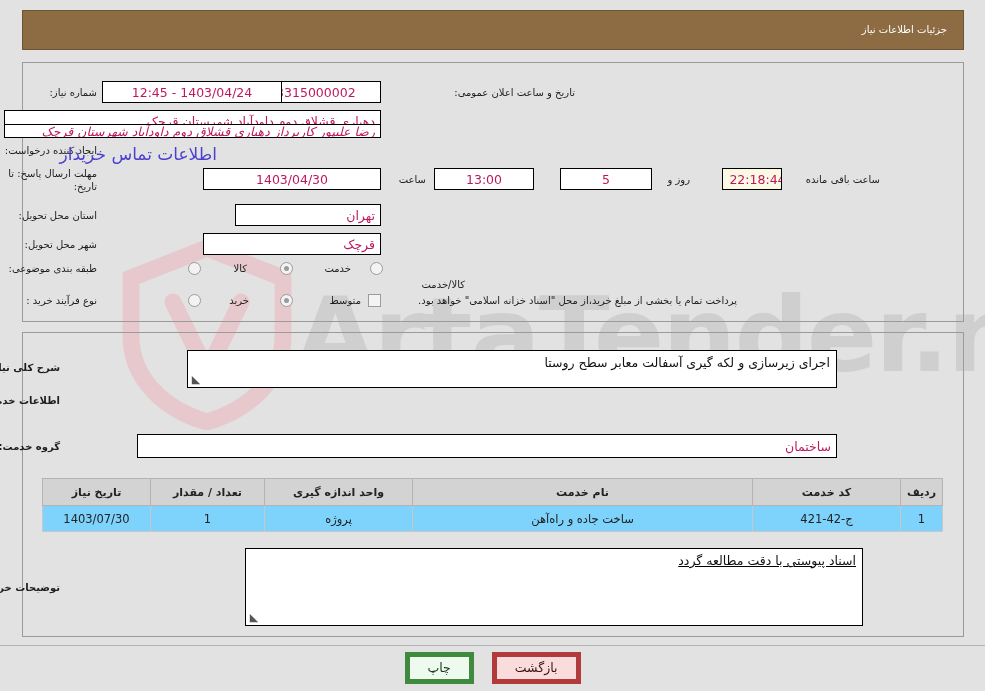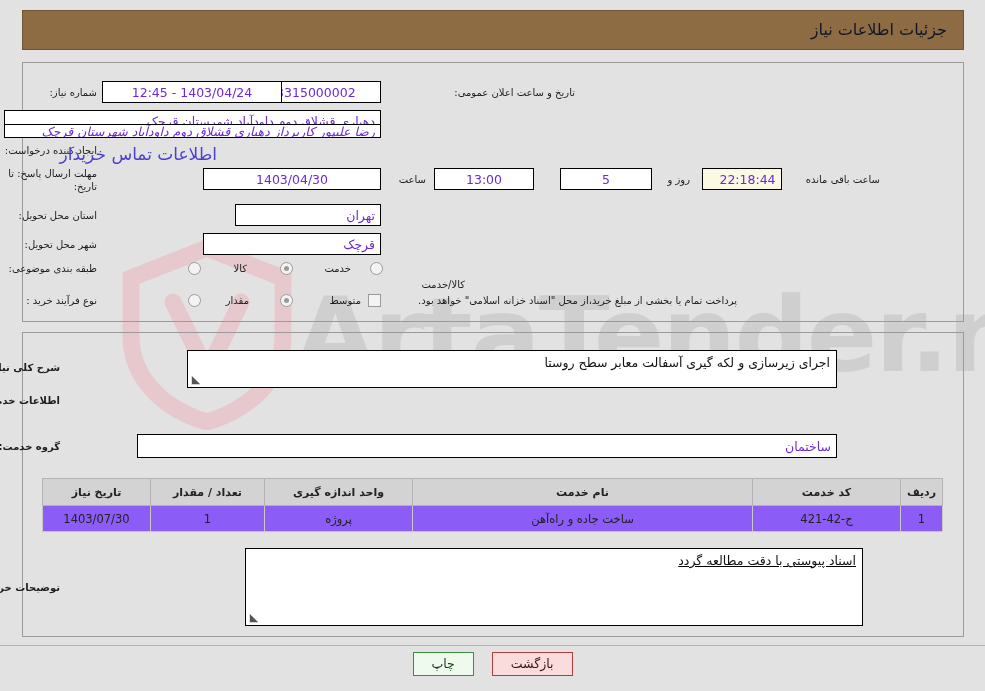--- a/index.html
+++ b/index.html
@@ -50,22 +50,22 @@
     left: 22px; top: 10px;
     width: 942px; height: 40px;
     background: #8d6c43;
     border: 1px solid #6f5432;
     z-index: 5;
     display: flex; align-items: center;
     justify-content: flex-start;
     padding: 0 16px;
   }
   .titlebar .t {
-    color: #0f172a;
-    font-size: 16px;
+    color: #ffffff;
+    font-size: 10px;
     line-height: 1;
   }
 
   
   .panel {
     position: absolute;
     background: transparent;
     border: 1px solid #9a9a9a;
     z-index: 4;
   }
@@ -90,21 +90,21 @@
     text-align: right;
   }
   .lbl.b { font-weight: bold; }
   .lbl.two { line-height: 1.25; white-space: normal; }
 
   .fld {
     position: absolute;
     background: #ffffff;
     border: 1px solid #000000;
     font-size: 12.5px;
-    color: #6d28d9;
+    color: #be185d;
     padding: 0 5px;
     display: flex;
     align-items: center;
     z-index: 6;
     font-family: "DejaVu Sans", "Liberation Sans", sans-serif;
     overflow: hidden;
   }
   .fld.ctr { justify-content: center; }
   .fld.rt  { justify-content: flex-start; margin-left: 16px; }
   .fld.hl  { background: #fbf8e3; }
@@ -186,21 +186,21 @@
     background: #d3d3d3;
     border: 1px solid #b3b3b3;
     height: 27px;
     font-size: 11px;
     font-weight: bold;
     color: #222;
     text-align: center;
     padding: 0 3px;
   }
   .tbl td {
-    background: #8b5cf6;
+    background: #7dd3fc;
     border: 1px solid #c8c8c8;
     height: 26px;
     font-size: 11.5px;
     color: #222;
     text-align: center;
     padding: 0 3px;
   }
 
   
   .btns {
@@ -209,21 +209,21 @@
     width: 985px;
     display: flex;
     flex-direction: row-reverse;
     justify-content: center;
     gap: 18px;
     z-index: 6;
   }
   .btn {
     font-size: 12.5px;
     padding: 3px 18px 4px 18px;
-    border: 1px solid #a16207;
+    border: 5px solid #a16207;
     cursor: pointer;
     font-family: "DejaVu Sans", "Liberation Sans", sans-serif;
     line-height: 1.2;
   }
   .btn.print  { background: #eefaee; border-color: #3f8a3f; color: #143d14; }
   .btn.back   { background: #fadcdc; border-color: #b33a3a; color: #3d1414; }
 </style>
 </head>
 <body>
 
@@ -257,40 +257,40 @@
   <div class="lbl" style="right:888px; top:146px;">ایجاد کننده درخواست:</div>
   <div class="fld rt" style="right:604px; top:124px; width:377px; height:14px;font-style:italic;">رضا علیپور کاربرداز دهیاری قشلاق دوم داودآباد شهرستان قرچک</div>
   <div class="link" style="right:768px; top:146px;">اطلاعات تماس خریدار</div>
 
   <div class="lbl two" style="right:888px; top:168px; width:92px;">مهلت ارسال پاسخ: تا تاریخ:</div>
   <div class="fld ctr" style="right:604px; top:168px; width:178px; height:22px;">1403/04/30</div>
   <div class="lbl" style="right:559px; top:175px;">ساعت</div>
   <div class="fld ctr" style="right:451px; top:168px; width:100px; height:22px;">13:00</div>
   <div class="fld ctr" style="right:333px; top:168px; width:92px; height:22px;">5</div>
   <div class="lbl" style="right:295px; top:175px;">روز و</div>
-  <div class="fld ctr hl" style="right:203px; top:168px; width:80px; height:22px;padding-left:16px;">22:18:44</div>
+  <div class="fld ctr hl" style="right:203px; top:168px; width:60px; height:22px;padding-left:16px;">22:18:44</div>
   <div class="lbl" style="right:105px; top:175px;">ساعت باقی مانده</div>
 
   <div class="lbl" style="right:888px; top:211px;">استان محل تحویل:</div>
   <div class="fld rt" style="right:604px; top:204px; width:146px; height:22px;">تهران</div>
 
   <div class="lbl" style="right:888px; top:240px;">شهر محل تحویل:</div>
   <div class="fld rt" style="right:604px; top:233px; width:178px; height:22px;">قرچک</div>
 
   <div class="lbl" style="right:888px; top:264px;">طبقه بندی موضوعی:</div>
   <div class="radio" id="rad-cat-0" style="right:784px; top:262px;"></div>
   <div class="lbl" style="right:738px; top:264px;">کالا</div>
   <div class="radio on" id="rad-cat-1" style="right:692px; top:262px;"></div>
   <div class="lbl" style="right:634px; top:264px;">خدمت</div>
   <div class="radio" id="rad-cat-2" style="right:602px; top:262px;"></div>
   <div class="lbl" style="right:520px; top:280px;">کالا/خدمت</div>
 
   <div class="lbl" style="right:888px; top:296px;">نوع فرآیند خرید :</div>
   <div class="radio" id="rad-proc-0" style="right:784px; top:294px;"></div>
-  <div class="lbl" style="right:736px; top:296px;">مقدار</div>
+  <div class="lbl" style="right:736px; top:296px;">خرید</div>
   <div class="radio on" id="rad-proc-1" style="right:692px; top:294px;"></div>
   <div class="lbl" style="right:624px; top:296px;">متوسط</div>
   <div class="chk" id="chk-treasury" style="right:604px; top:294px;"></div>
   <div class="lbl" style="right:248px; top:296px;">پرداخت تمام یا بخشی از مبلغ خرید،از محل "اسناد خزانه اسلامی" خواهد بود.</div>
 
   <div class="panel" id="panel-bottom"></div>
 
   <div class="lbl b" style="right:925px; top:363px;">شرح کلی نیاز:</div>
   <div class="ta" style="right:148px; top:350px; width:650px; height:38px;">
     <div class="txt">اجرای زیرسازی و لکه گیری آسفالت معابر سطح روستا</div>

